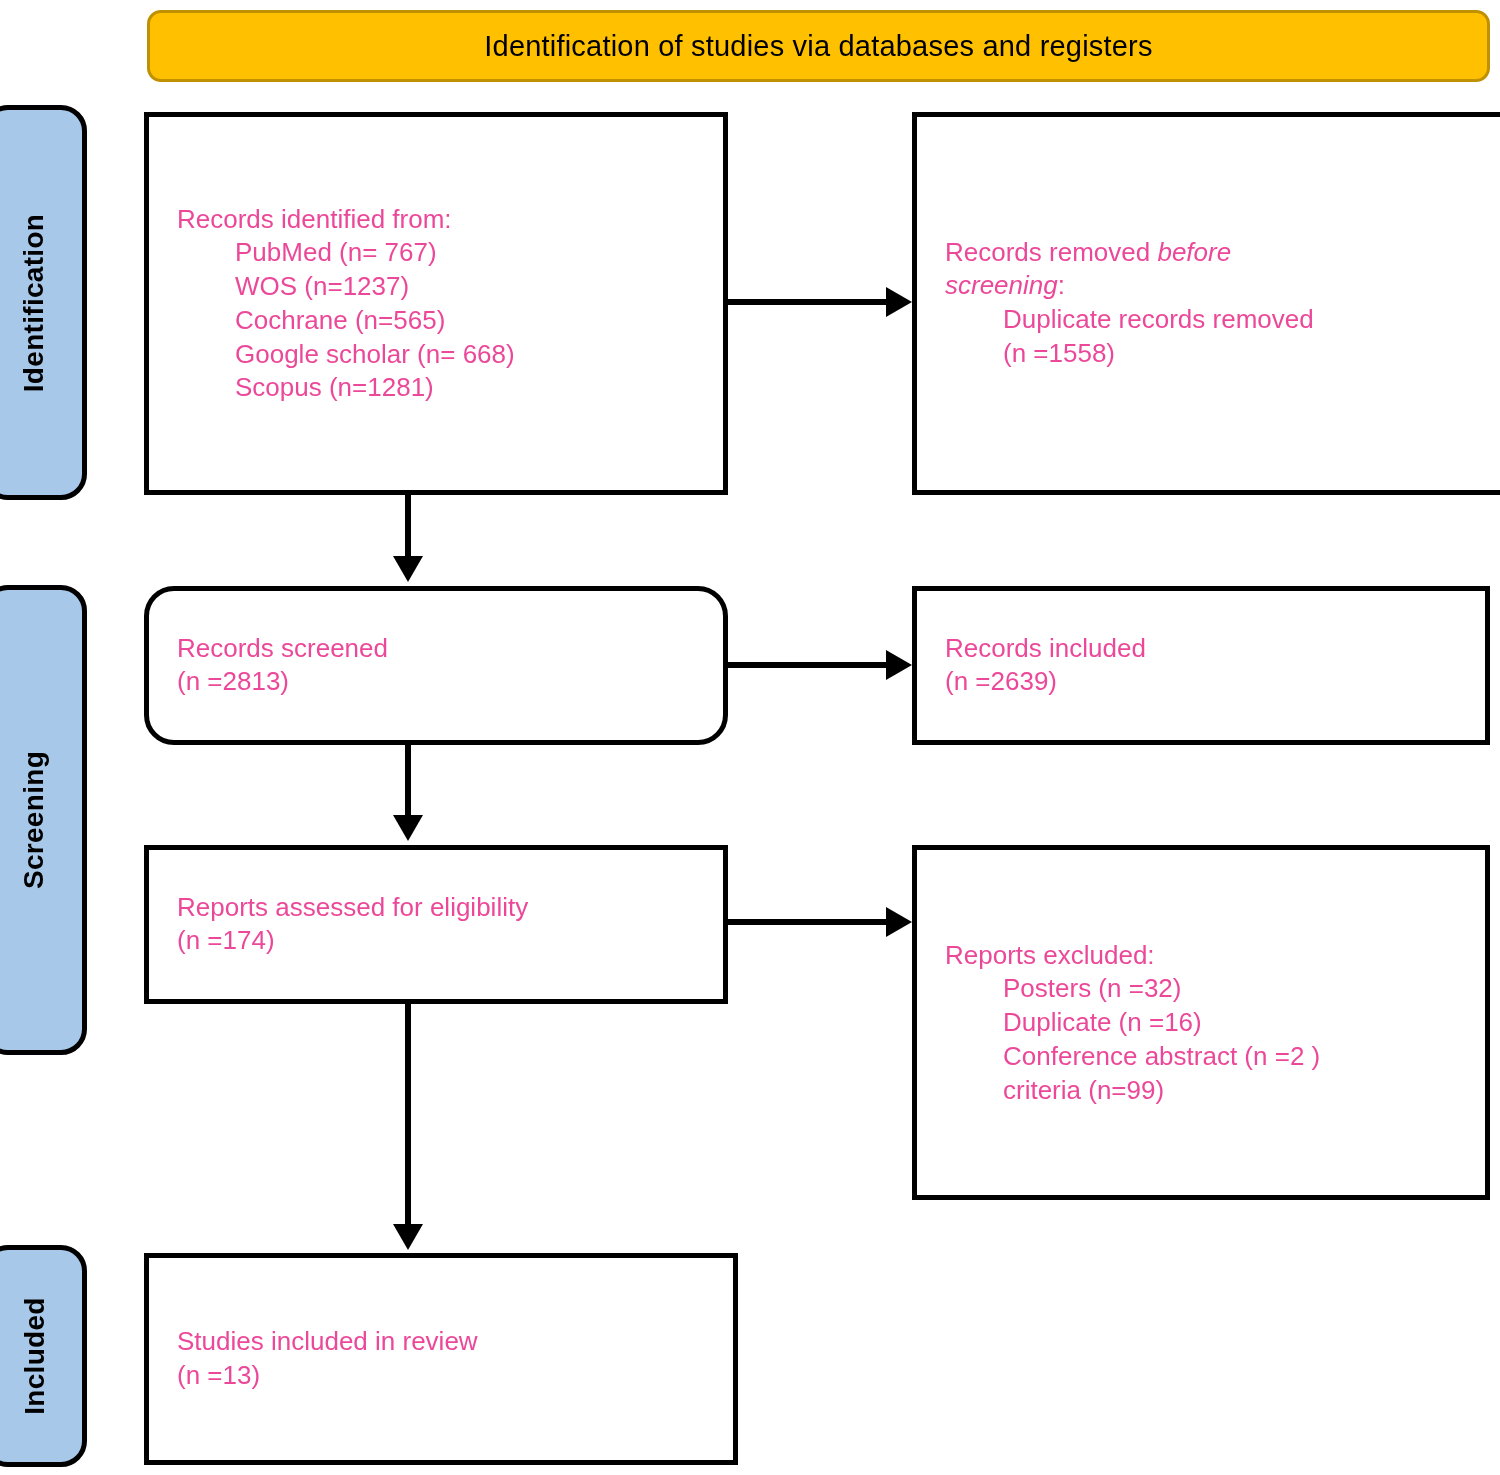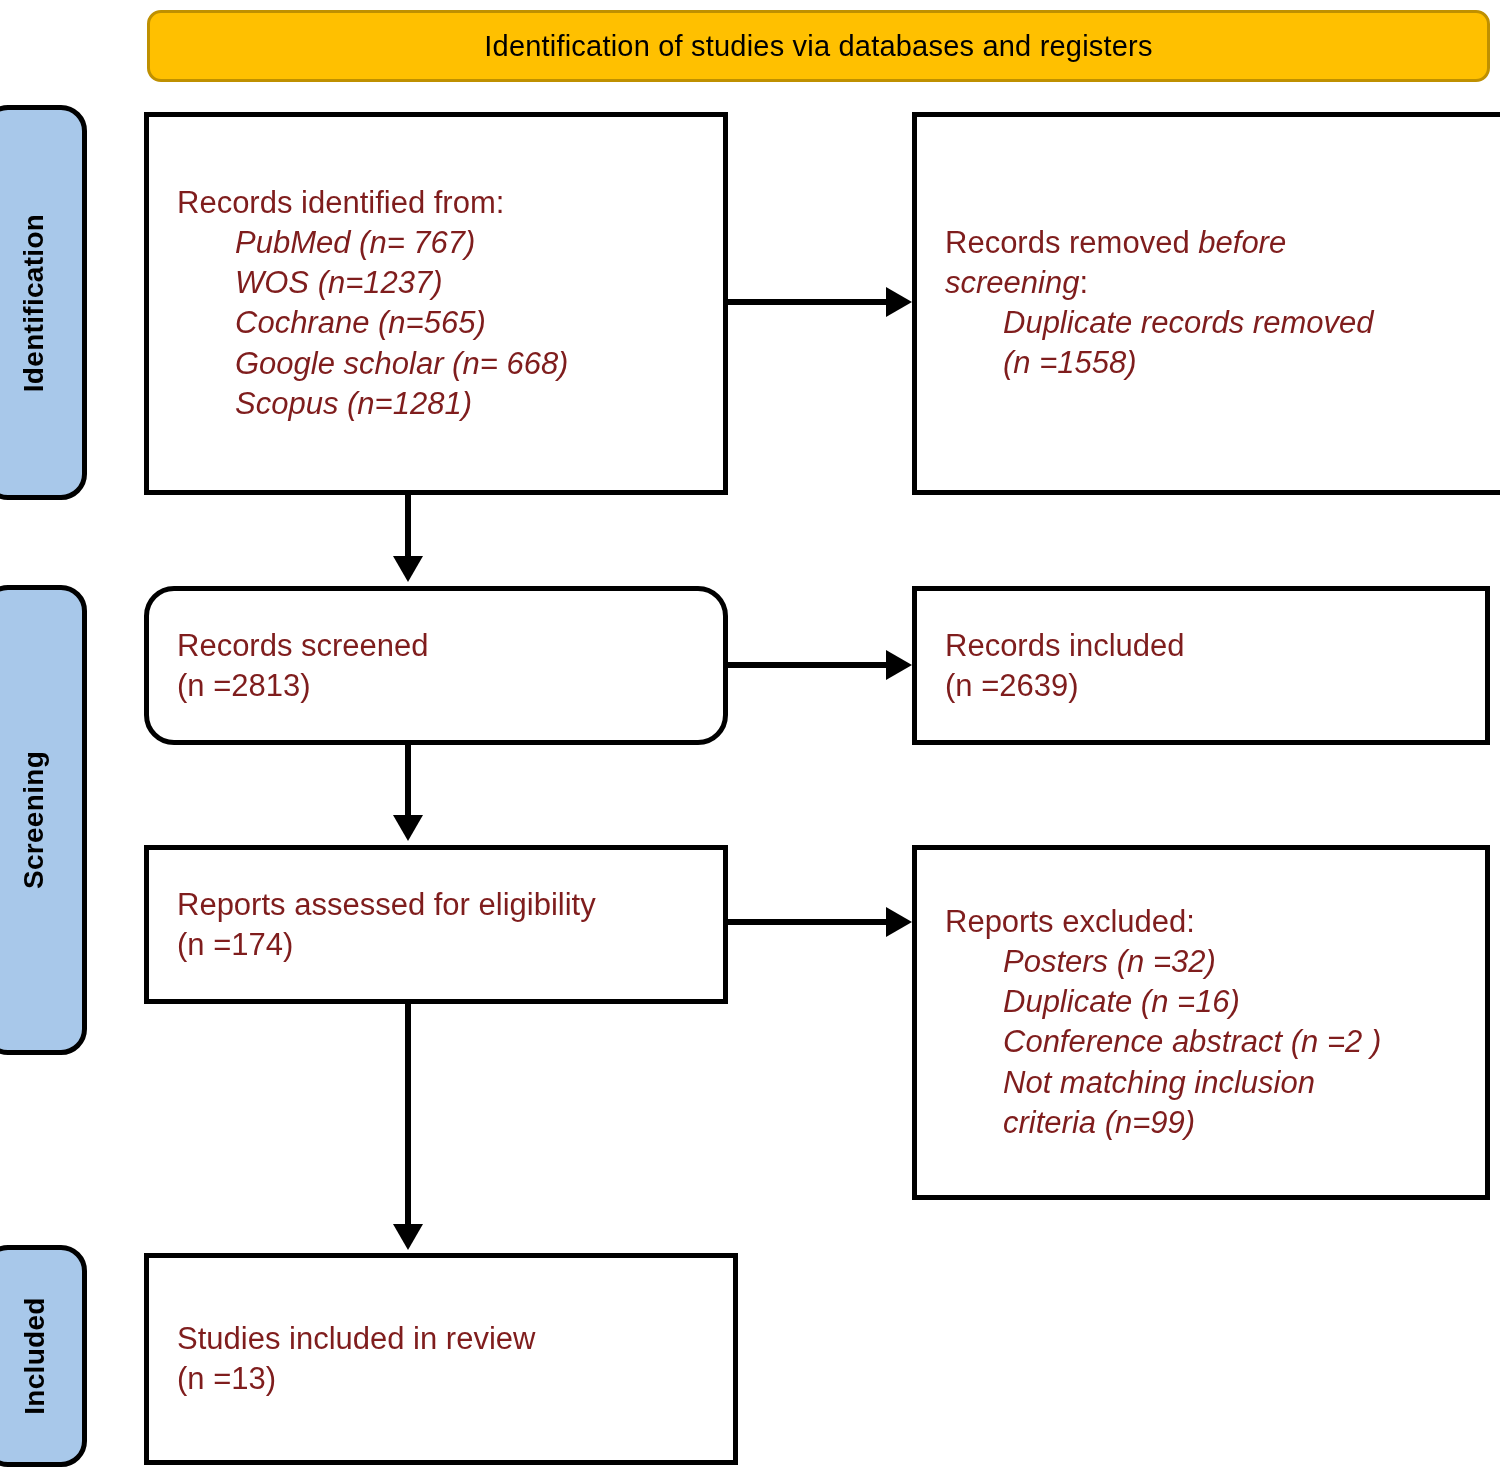--- a/index.html
+++ b/index.html
@@ -74,26 +74,26 @@
     padding: 0;
   }
   .box-inner {
     position: absolute;
     left: 28px;
     right: 14px;
     top: 50%;
     transform: translateY(-50%);
   }
   .line {
-    font-size: 31px;
+    font-size: 26px;
     line-height: 1.30;
-    color: #7f1d1d;
+    color: #ec4899;
     white-space: nowrap;
   }
-  .line.indent { padding-left: 58px; font-style: italic; }
+  .line.indent { padding-left: 58px; }
   .line .ital { font-style: italic; }
 
   #box-identified       { left: 144px; top: 112px;  width: 584px;  height: 383px; }
   #box-removed          { left: 912px; top: 112px;  width: 626px;  height: 383px; }
   #box-screened         { left: 144px; top: 586px;  width: 584px;  height: 159px; border-radius: 30px; }
   #box-rec-excluded     { left: 912px; top: 586px;  width: 578px;  height: 159px; }
   #box-eligibility      { left: 144px; top: 845px;  width: 584px;  height: 159px; }
   #box-rep-excluded     { left: 912px; top: 845px;  width: 578px;  height: 355px; }
   #box-included         { left: 144px; top: 1253px; width: 594px;  height: 212px; }
 
@@ -201,21 +201,20 @@
       <div class="line">(n =174)</div>
     </div>
   </div>
 
   <div class="box" id="box-rep-excluded">
     <div class="box-inner">
       <div class="line">Reports excluded:</div>
       <div class="line indent">Posters (n =32)</div>
       <div class="line indent">Duplicate (n =16)</div>
       <div class="line indent">Conference abstract (n =2 )</div>
-      <div class="line indent">Not matching inclusion</div>
       <div class="line indent">criteria (n=99)</div>
     </div>
   </div>
 
   <div class="box" id="box-included">
     <div class="box-inner">
       <div class="line">Studies included in review</div>
       <div class="line">(n =13)</div>
     </div>
   </div>

